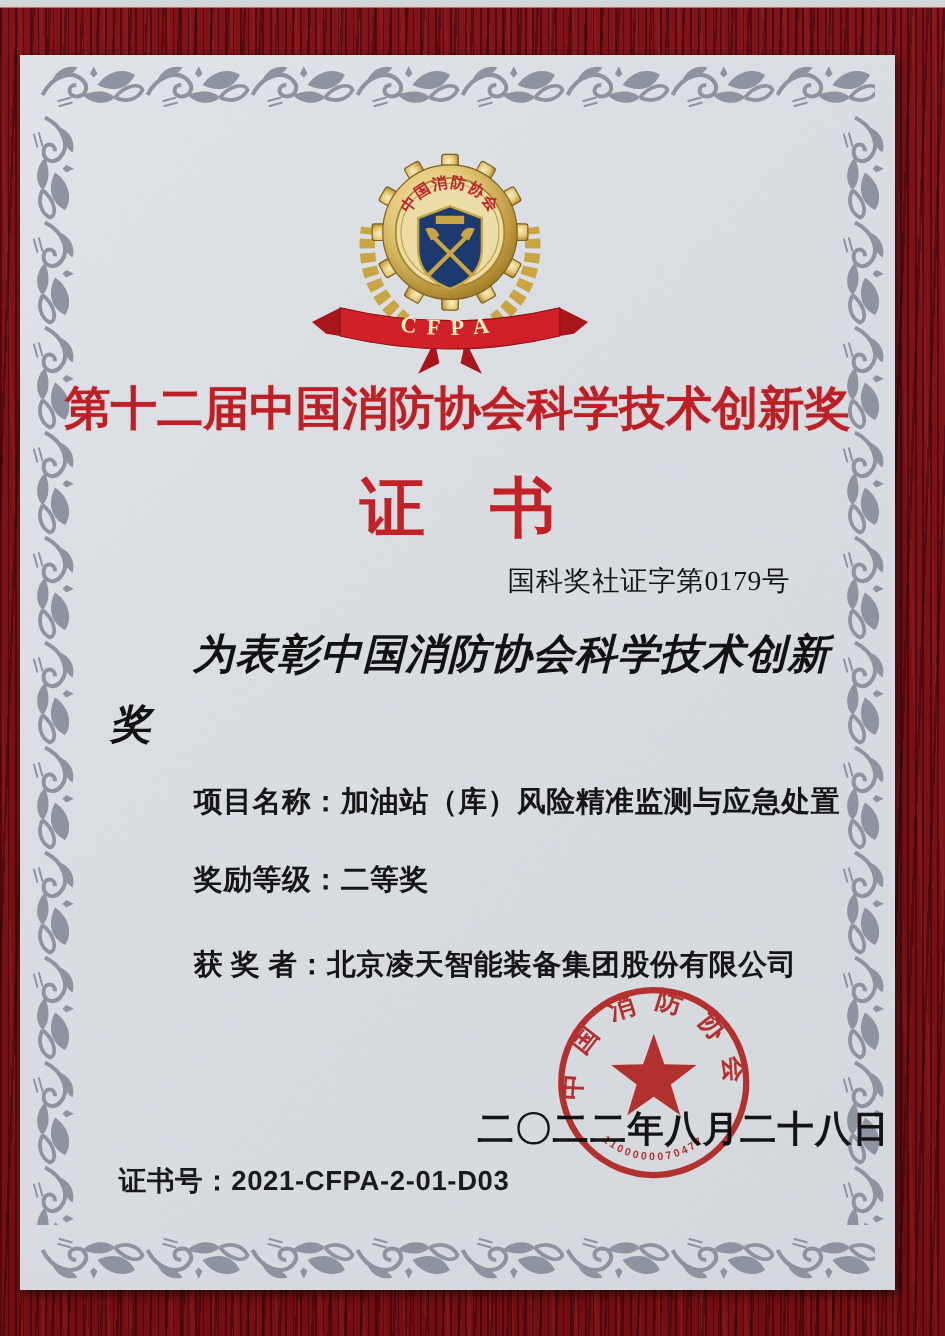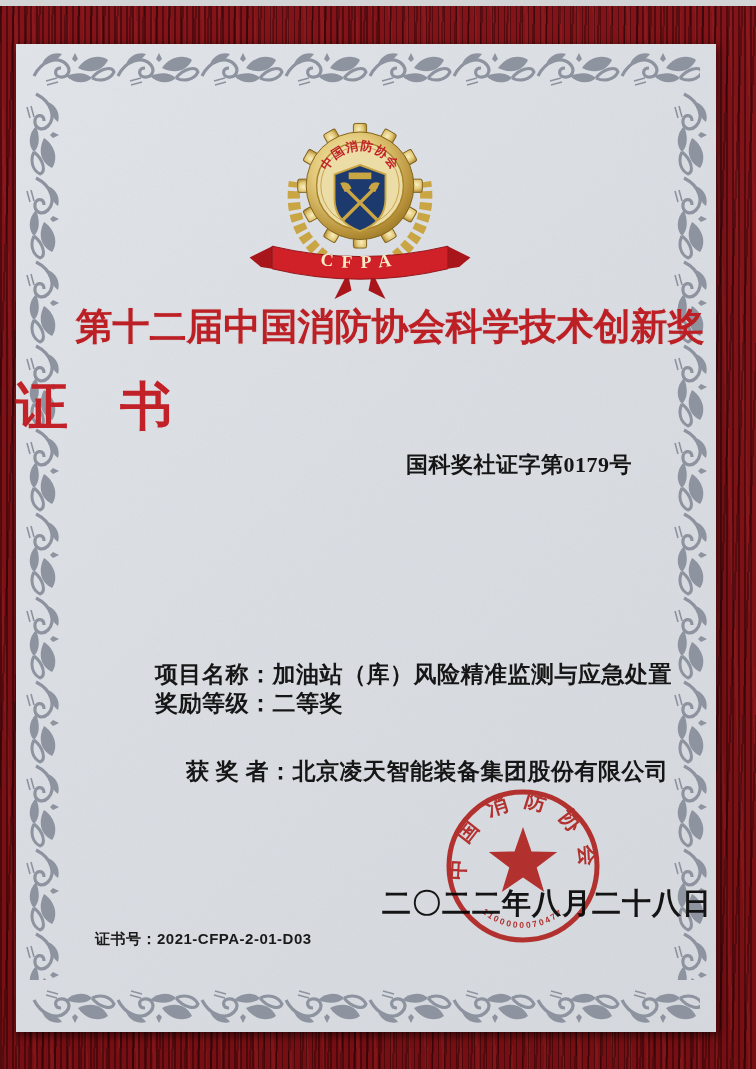--- a/index.html
+++ b/index.html
@@ -29,49 +29,48 @@
   .orn-top{left:16px;top:6px;}
   .orn-bottom{left:16px;top:942px;transform:scaleY(-1);}
   .orn-side{position:absolute;transform-origin:0 0;transform:rotate(90deg);}
   .orn-left{left:46px;top:48px;}
   .orn-right{left:694px;top:48px;}
   .emblem{position:absolute;left:226px;top:74px;}
   .award-title{
     position:absolute;left:0;top:258px;width:100%;text-align:center;
     font-size:37px;font-weight:900;color:#bc2025;letter-spacing:0;
     text-shadow:0 0 1px rgba(188,32,37,.4);
-    margin-left:24px;
   }
   .cert-title{
-    position:absolute;left:0;top:328px;width:100%;text-align:left;
+    position:absolute;left:0;top:328px;width:100%;text-align:center;
     font-size:52px;font-weight:900;color:#c22227;
   }
   .serial{
     position:absolute;left:390px;top:406px;
-    font-size:22px;font-weight:700;color:#151515;letter-spacing:.5px;
+    font-size:22px;font-weight:400;color:#151515;letter-spacing:.5px;
   }
   .citation{position:absolute;left:72px;top:452px;width:590px;color:#121212;}
   .citation .cl{
     font-size:33px;font-weight:700;font-style:italic;line-height:56px;letter-spacing:1px;
   }
   .citation .indent{display:inline-block;width:66px;}
   .detail{position:absolute;font-size:23px;font-weight:800;color:#161616;letter-spacing:.5px;}
-  .d-proj{left:139px;top:582px;margin-top:33px;}
+  .d-proj{left:139px;top:582px;}
   .d-proj2{left:233px;top:622px;}
   .d-level{left:139px;top:644px;}
-  .d-winner{left:139px;top:712px;margin-left:31px;}
+  .d-winner{left:139px;top:712px;}
   .date-line{
     position:absolute;left:366px;top:840px;
     font-size:29px;font-weight:800;color:#141414;letter-spacing:1px;z-index:2;
   }
   .seal{position:absolute;left:422px;top:737px;mix-blend-mode:multiply;opacity:.9;z-index:3;}
   .certno{
     position:absolute;left:79px;top:886px;z-index:2;
     font-family:"Liberation Sans","DejaVu Sans",sans-serif;
-    font-size:15px;font-weight:800;color:#1a1a1a;letter-spacing:.5px;
+    font-size:22px;font-weight:800;color:#1a1a1a;letter-spacing:.5px;
   }
 </style>
 </head>
 <body>
 
 <div id="stage">
 
   <div class="frame"></div>
   <div class="photo-edge"></div>
 
@@ -181,20 +180,21 @@
           <textPath href="#cfpaArc" startOffset="50%" text-anchor="middle">CFPA</textPath>
         </text>
       </g>
     </svg>
 
     <div class="award-title">第十二届中国消防协会科学技术创新奖</div>
     <div class="cert-title">证　书</div>
     <div class="serial">国科奖社证字第0179号</div>
 
     <div class="citation">
+      <div class="cl"><span class="indent"></span><span>为表彰中国消防协会科学技术创新奖</span></div>
     </div>
 
     <div class="detail d-proj"><span>项目名称：</span><span>加油站（库）风险精准监测与应急处置</span></div>
     <div class="detail d-level"><span>奖励等级：</span><span>二等奖</span></div>
     <div class="detail d-winner"><span>获 奖 者：</span><span>北京凌天智能装备集团股份有限公司</span></div>
 
     <div class="date-line">二〇二二年八月二十八日</div>
 
     <svg class="seal" width="170" height="170" viewBox="0 0 170 170">
       <circle cx="85" cy="85" r="74" fill="none" stroke="#d0231f" stroke-width="5"></circle>

